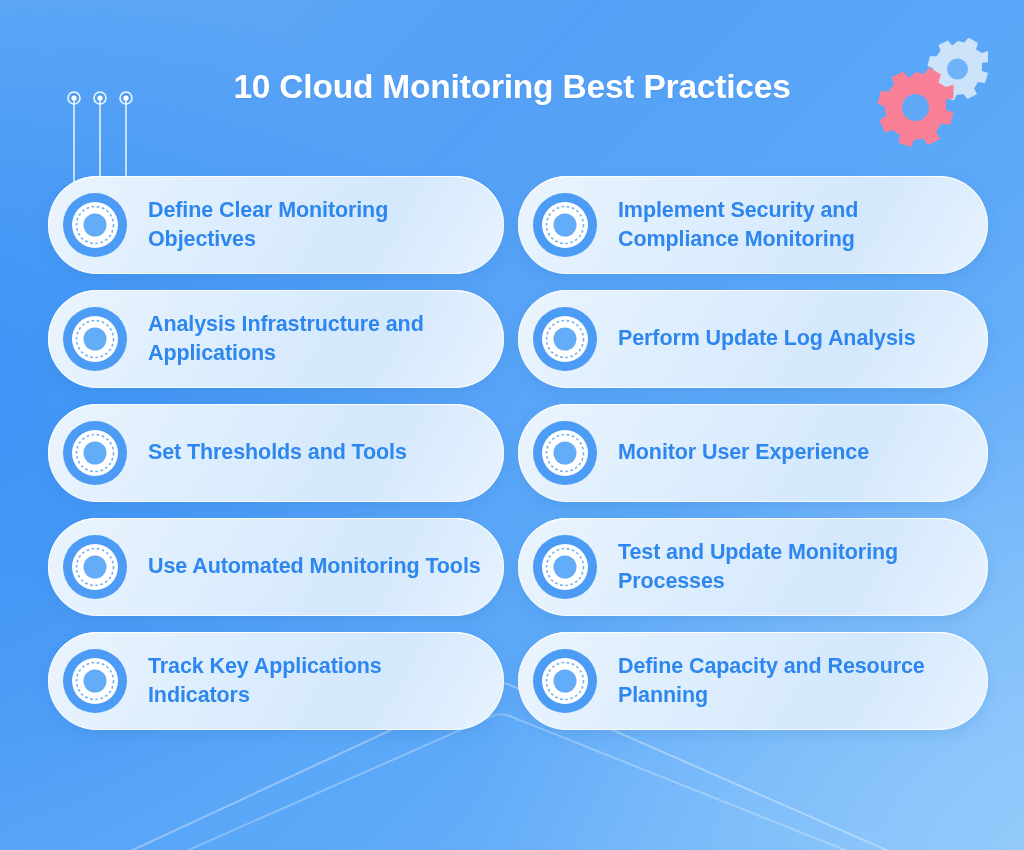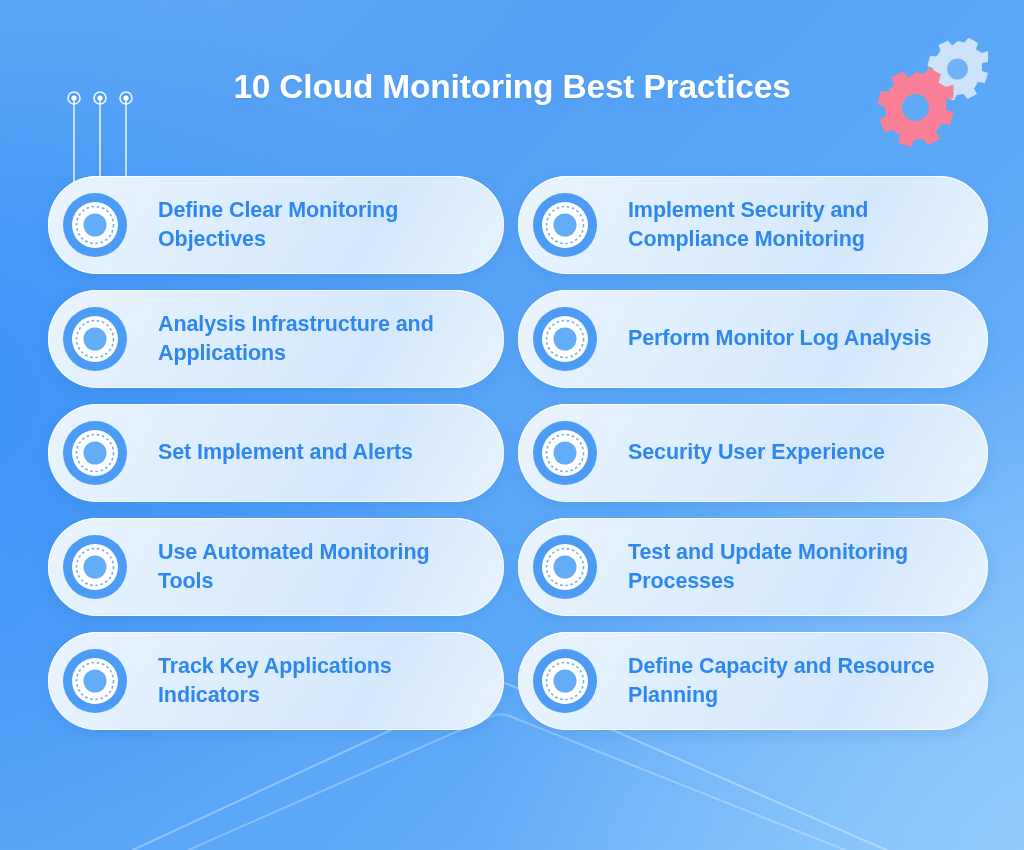--- a/index.html
+++ b/index.html
@@ -104,21 +104,21 @@
 
   
   .bullseye {
     flex: 0 0 auto;
     width: 66px;
     height: 66px;
     position: relative;
   }
 
   .card-text {
-    margin-left: 30px;
+    margin-left: 20px;
     margin-right: 18px;
     font-size: 21.5px;
     font-weight: bold;
     line-height: 1.36;
     color: #2E87EF;
     letter-spacing: -0.1px;
   }
   .card-text.one-line { line-height: 1.2; }
 </style>
 </head>
@@ -202,45 +202,45 @@
 
     <div class="card">
       <div class="bullseye">
         <svg viewBox="0 0 66 66" width="66" height="66">
           <circle cx="33" cy="33" r="32" fill="#4C9BF4"></circle>
           <circle cx="33" cy="33" r="23" fill="#FFFFFF"></circle>
           <circle cx="33" cy="33" r="18.5" fill="none" stroke="#6FB2F8" stroke-width="1.6" stroke-dasharray="2.6 2.6"></circle>
           <circle cx="33" cy="33" r="11.5" fill="#63ACF7"></circle>
         </svg>
       </div>
-      <div class="card-text one-line">Perform Monitor Log Analysis</div>
-    </div>
-
-    <div class="card">
-      <div class="bullseye">
-        <svg viewBox="0 0 66 66" width="66" height="66">
-          <circle cx="33" cy="33" r="32" fill="#4C9BF4"></circle>
-          <circle cx="33" cy="33" r="23" fill="#FFFFFF"></circle>
-          <circle cx="33" cy="33" r="18.5" fill="none" stroke="#6FB2F8" stroke-width="1.6" stroke-dasharray="2.6 2.6"></circle>
-          <circle cx="33" cy="33" r="11.5" fill="#63ACF7"></circle>
-        </svg>
-      </div>
-      <div class="card-text one-line">Set Implement and Alerts</div>
-    </div>
-
-    <div class="card">
-      <div class="bullseye">
-        <svg viewBox="0 0 66 66" width="66" height="66">
-          <circle cx="33" cy="33" r="32" fill="#4C9BF4"></circle>
-          <circle cx="33" cy="33" r="23" fill="#FFFFFF"></circle>
-          <circle cx="33" cy="33" r="18.5" fill="none" stroke="#6FB2F8" stroke-width="1.6" stroke-dasharray="2.6 2.6"></circle>
-          <circle cx="33" cy="33" r="11.5" fill="#63ACF7"></circle>
-        </svg>
-      </div>
-      <div class="card-text one-line">Security User Experience</div>
+      <div class="card-text one-line">Perform Update Log Analysis</div>
+    </div>
+
+    <div class="card">
+      <div class="bullseye">
+        <svg viewBox="0 0 66 66" width="66" height="66">
+          <circle cx="33" cy="33" r="32" fill="#4C9BF4"></circle>
+          <circle cx="33" cy="33" r="23" fill="#FFFFFF"></circle>
+          <circle cx="33" cy="33" r="18.5" fill="none" stroke="#6FB2F8" stroke-width="1.6" stroke-dasharray="2.6 2.6"></circle>
+          <circle cx="33" cy="33" r="11.5" fill="#63ACF7"></circle>
+        </svg>
+      </div>
+      <div class="card-text one-line">Set Thresholds and Tools</div>
+    </div>
+
+    <div class="card">
+      <div class="bullseye">
+        <svg viewBox="0 0 66 66" width="66" height="66">
+          <circle cx="33" cy="33" r="32" fill="#4C9BF4"></circle>
+          <circle cx="33" cy="33" r="23" fill="#FFFFFF"></circle>
+          <circle cx="33" cy="33" r="18.5" fill="none" stroke="#6FB2F8" stroke-width="1.6" stroke-dasharray="2.6 2.6"></circle>
+          <circle cx="33" cy="33" r="11.5" fill="#63ACF7"></circle>
+        </svg>
+      </div>
+      <div class="card-text one-line">Monitor User Experience</div>
     </div>
 
     <div class="card">
       <div class="bullseye">
         <svg viewBox="0 0 66 66" width="66" height="66">
           <circle cx="33" cy="33" r="32" fill="#4C9BF4"></circle>
           <circle cx="33" cy="33" r="23" fill="#FFFFFF"></circle>
           <circle cx="33" cy="33" r="18.5" fill="none" stroke="#6FB2F8" stroke-width="1.6" stroke-dasharray="2.6 2.6"></circle>
           <circle cx="33" cy="33" r="11.5" fill="#63ACF7"></circle>
         </svg>

